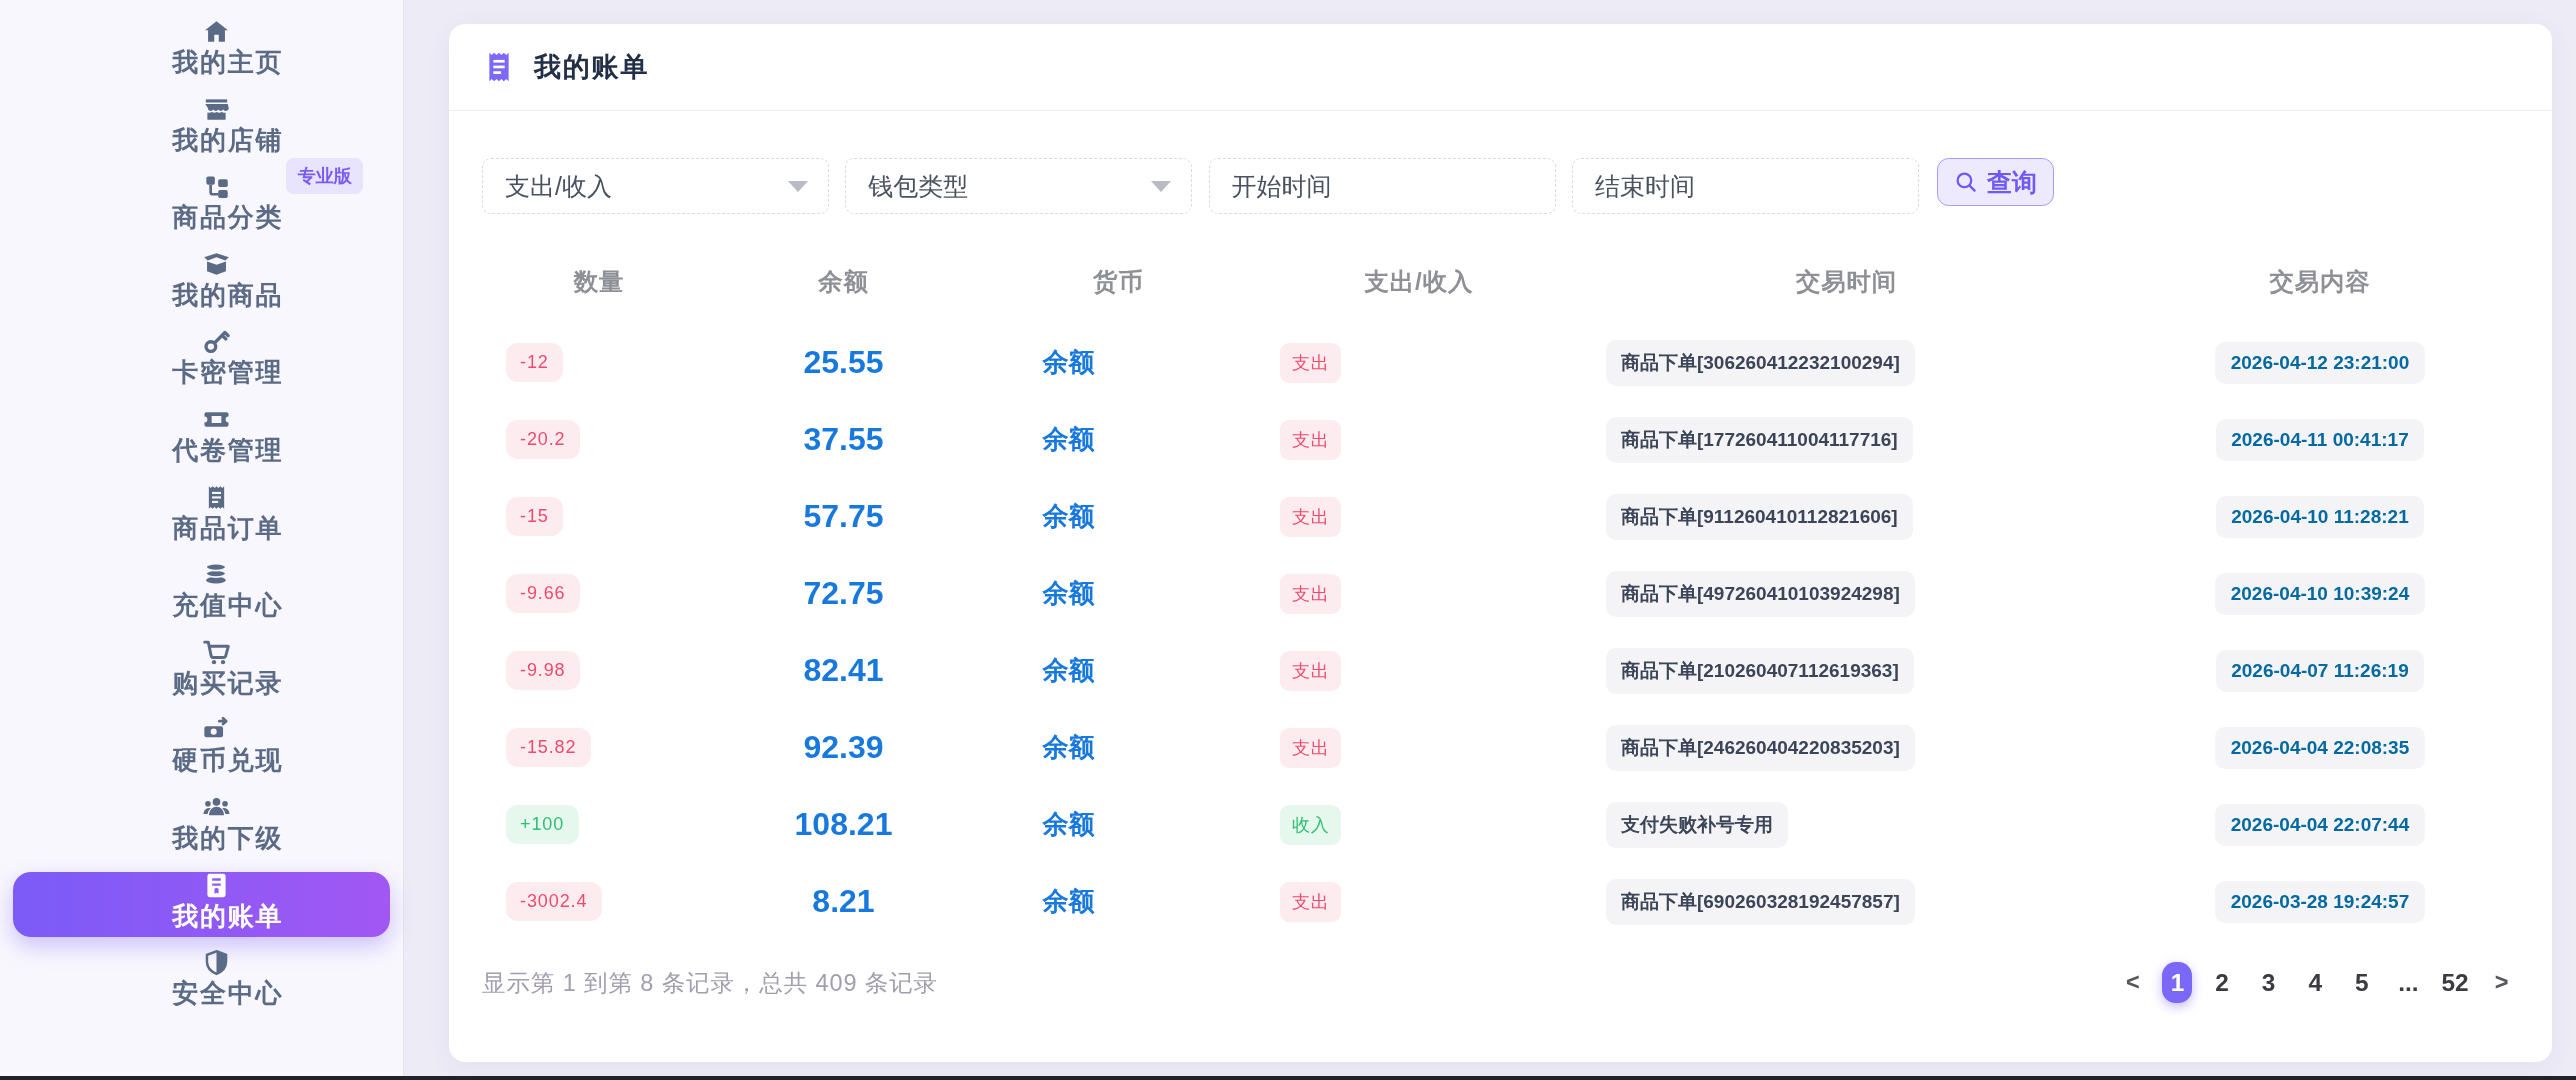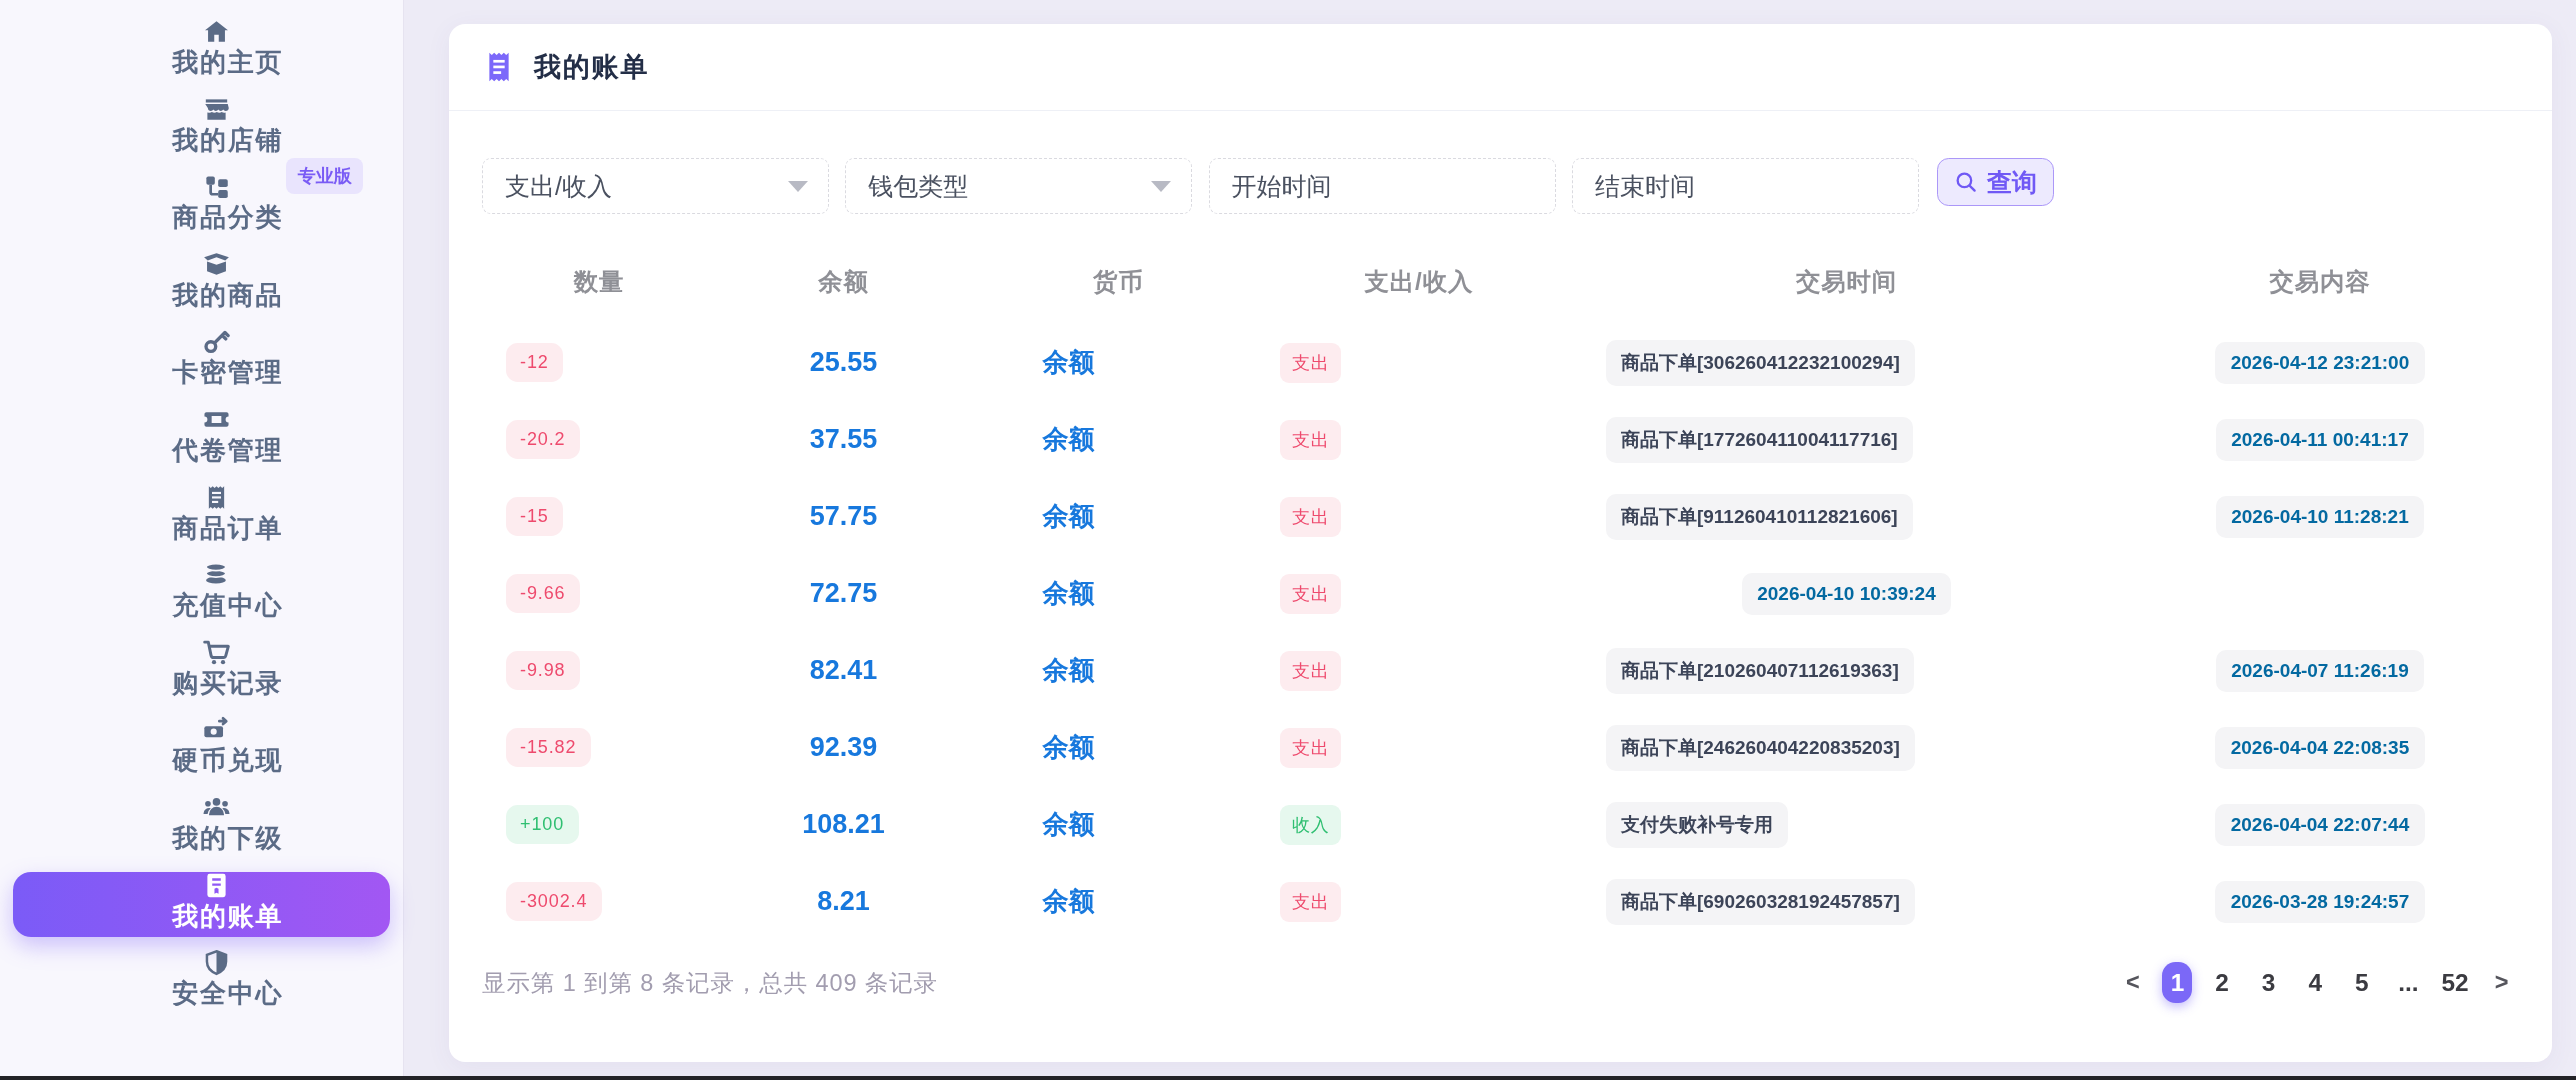--- a/index.html
+++ b/index.html
@@ -84,21 +84,21 @@
   .cell { text-align:center; }
   .cell.qty { text-align:left; padding-left:23.5px; }
   .cell.content { text-align:left; padding-left:34px; }
   .pill {
     display:inline-block; font-size:18px; font-weight:400;
     padding:9px 14.5px; border-radius:11.7px; letter-spacing:0.9px;
   }
   .pill-red   { background:#fdecef; color:#ee4a6d; }
   .pill-green { background:#e6f8ee; color:#2fbf71; }
   .dir .pill { padding:8.1px 11.7px; border-radius:9px; transform:translateX(-108px); }
-  .balance  { font-size:27px; font-weight:700; color:#1778dd; }
+  .balance  { font-size:32px; font-weight:700; color:#1778dd; }
   .currency { font-size:26px; font-weight:700; color:#1778dd; transform:translateX(-50px); display:inline-block; }
   .tag {
     display:inline-block; background:#f4f4f6; border-radius:10px;
     padding:10px 15.4px; font-size:19px; font-weight:700; color:#3c4458;
   }
   .tag.time { color:#0369a1; font-weight:600; }
 
   
   .card-footer {
     margin:15.4px 33px 0; height:54px;
@@ -346,20 +346,21 @@
             <div class="cell dir"><span class="pill pill-red">支出</span></div>
             <div class="cell content"><span class="tag">商品下单[911260410112821606]</span></div>
             <div class="cell"><span class="tag time">2026-04-10 11:28:21</span></div>
           </div>
 
           <div class="trow">
             <div class="cell qty"><span class="pill pill-red">-9.66</span></div>
             <div class="cell"><span class="balance">72.75</span></div>
             <div class="cell"><span class="currency">余额</span></div>
             <div class="cell dir"><span class="pill pill-red">支出</span></div>
+            <div class="cell content"><span class="tag">商品下单[497260410103924298]</span></div>
             <div class="cell"><span class="tag time">2026-04-10 10:39:24</span></div>
           </div>
 
           <div class="trow">
             <div class="cell qty"><span class="pill pill-red">-9.98</span></div>
             <div class="cell"><span class="balance">82.41</span></div>
             <div class="cell"><span class="currency">余额</span></div>
             <div class="cell dir"><span class="pill pill-red">支出</span></div>
             <div class="cell content"><span class="tag">商品下单[210260407112619363]</span></div>
             <div class="cell"><span class="tag time">2026-04-07 11:26:19</span></div>

